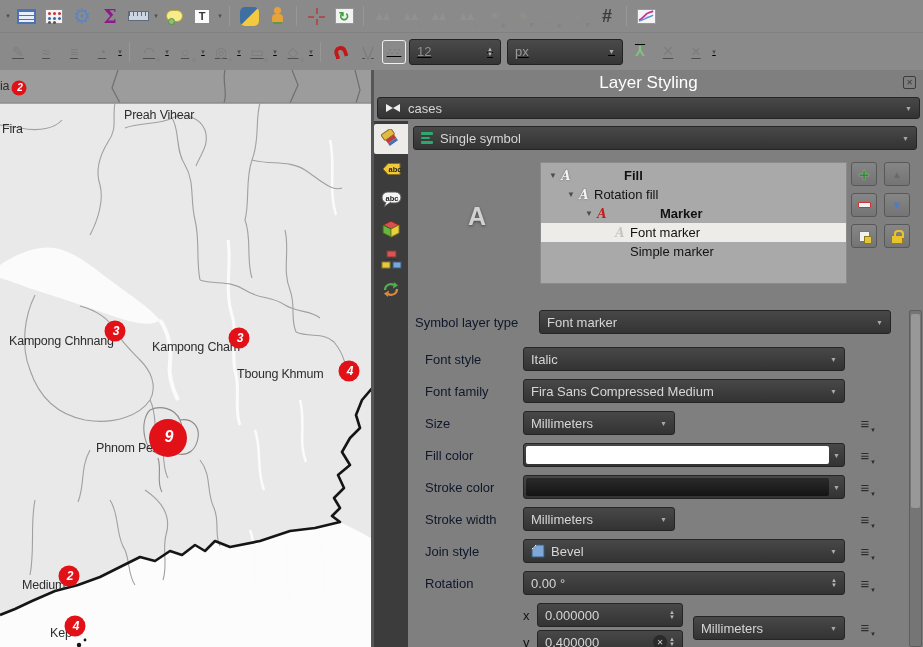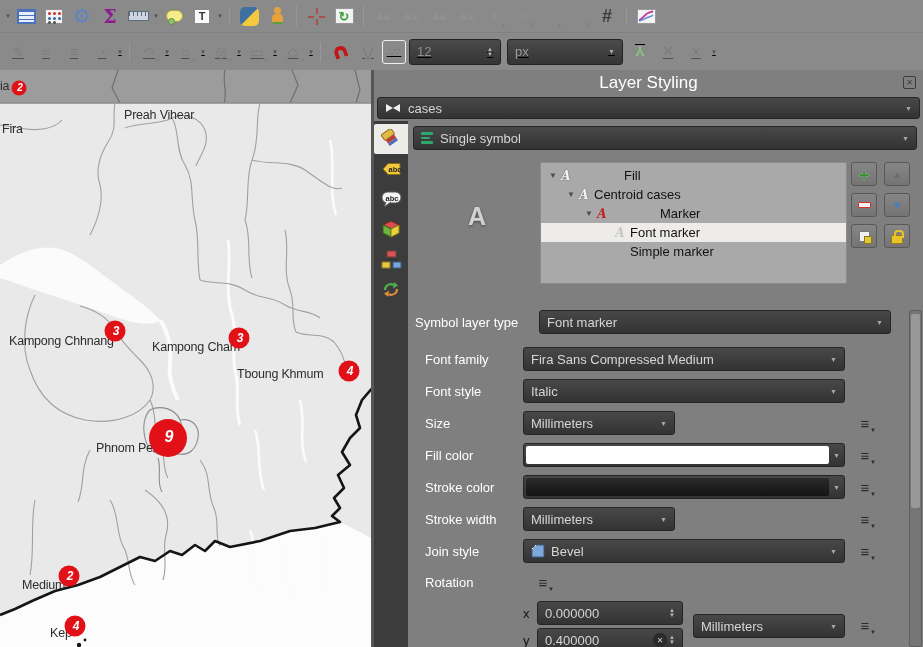--- a/index.html
+++ b/index.html
@@ -99,37 +99,37 @@
      text-shadow:0 1px 3px rgba(0,0,0,.45); }
   .tree { position:absolute; left:127px; top:2px; width:307px; height:122px; background:#a9a9a9;
      border:1px solid #8b8b8b; padding-top:3px; font-size:13px; color:#111; }
   .trow { height:19px; display:flex; align-items:center; }
   .trow.sel { background:#edece9; }
   .texp { font-size:8px; color:#4d4d4d; width:12px; text-align:center; }
   .ticon { width:14px; text-align:center; font-family:"DejaVu Serif",serif; font-style:italic; font-weight:bold; font-size:12px; margin-right:3px; }
   .ticon.white { color:#f4f4f4; text-shadow:0 0 2px #666; }
   .ticon.red { color:#c21f1f; }
   .ticon.faint { color:#c6c6c6; }
-  .tbold { font-weight:normal;padding-left:48px; }
+  .tbold { font-weight:bold;padding-left:48px; }
 
   .tree-btns { position:absolute; right:7px; top:2px; display:grid; grid-template-columns:26px 26px; grid-auto-rows:24px; gap:7px; }
   .sbtn { background:linear-gradient(#868686,#747474); border:1px solid #585858; border-radius:3px;
      display:flex; align-items:center; justify-content:center; }
   .plus { color:#2f8f2f; font-size:17px; font-weight:bold; line-height:1; text-shadow:0 0 1px #fff; }
   .minusbar { width:13px; height:6px; background:#f3f3f3; border:1.5px solid #cf3030; border-radius:1px; }
   .tri-up { font-size:10px; color:#6a6a6a; }
   .tri-down { font-size:11px; color:#4a7dc4; }
   .dup { width:11px; height:11px; background:#f0f0f0; border:1px solid #777; position:relative; }
   .dup::after { content:""; position:absolute; right:-3px; bottom:-3px; width:6px; height:6px; background:#e4c43a; border:1px solid #8a7a1a; }
   .lock { width:12px; height:9px; background:#e8c32a; border:1px solid #9a7d12; border-radius:1px; position:relative; margin-top:6px; }
   .lock::before { content:""; position:absolute; top:-6px; left:2px; width:6px; height:6px; border:2px solid #e8c32a; border-bottom:none; border-radius:4px 4px 0 0; }
 
   .props { margin-top:18px; }
   .prop-row { display:flex; align-items:center; margin-bottom:8px; }
-  .prop-label { flex:0 0 110px; padding-left:12px; font-size:13px; color:#ffffff; }
+  .prop-label { flex:0 0 110px; padding-left:12px; font-size:13px; color:#0f172a; }
   .prop-mid { flex:0 0 322px; display:flex; gap:10px; }
   .prop-mid .grow { flex:1; }
   .unit { flex:0 0 152px; }
   .ovr-btn { width:22px; height:22px; margin-left:9px; position:relative; display:flex; align-items:center; justify-content:center; color:#2d2d2d; font-size:15px; }
   .ovr-btn .ovr-caret { position:absolute; right:0; bottom:1px; font-size:6px; color:#2d2d2d; }
 
   .slt-row .prop-label { flex:0 0 126px; padding-left:2px; }
   .slt-row .prop-mid { flex:1; margin-right:26px; }
   .slt-row { margin-bottom:13px; }
 
@@ -478,21 +478,21 @@
           <span class="sym-preview">A</span>
           <div class="tree">
             <div class="trow" style="padding-left:6px">
               <span class="texp">▼</span>
               <span class="ticon white">A</span>
               <span class="tbold">Fill</span>
             </div>
             <div class="trow" style="padding-left:24px">
               <span class="texp">▼</span>
               <span class="ticon white">A</span>
-              <span>Centroid cases</span>
+              <span>Rotation fill</span>
             </div>
             <div class="trow" style="padding-left:42px">
               <span class="texp">▼</span>
               <span class="ticon red">A</span>
               <span class="tbold">Marker</span>
             </div>
             <div class="trow sel" style="padding-left:60px">
               <span class="ticon faint" style="margin-left:12px">A</span>
               <span>Font marker</span>
             </div>
@@ -528,34 +528,34 @@
             <div class="prop-label">Symbol layer type</div>
             <div class="prop-mid">
               <div class="combo grow">
                 <span>Font marker</span>
                 <span class="carrow">▼</span>
               </div>
             </div>
           </div>
 
           <div class="prop-row">
+            <div class="prop-label">Font style</div>
+            <div class="prop-mid">
+              <div class="combo grow">
+                <span>Italic</span>
+                <span class="carrow">▼</span>
+              </div>
+            </div>
+          </div>
+
+          <div class="prop-row">
             <div class="prop-label">Font family</div>
             <div class="prop-mid">
               <div class="combo grow">
                 <span>Fira Sans Compressed Medium</span>
-                <span class="carrow">▼</span>
-              </div>
-            </div>
-          </div>
-
-          <div class="prop-row">
-            <div class="prop-label">Font style</div>
-            <div class="prop-mid">
-              <div class="combo grow">
-                <span>Italic</span>
                 <span class="carrow">▼</span>
               </div>
             </div>
           </div>
 
           <div class="prop-row">
             <div class="prop-label">Size</div>
             <div class="prop-mid">
               <div class="combo unit">
                 <span>Millimeters</span>
@@ -610,20 +610,26 @@
                   </span>
                 <span>Bevel</span>
                 <span class="carrow">▼</span>
               </div>
             </div>
             <div class="ovr-btn">≡<span class="ovr-caret">▼</span></div>
           </div>
 
           <div class="prop-row">
             <div class="prop-label">Rotation</div>
+            <div class="prop-mid">
+              <div class="spinbox grow">
+                <span>0.00 °</span>
+                <span class="arrows">▲<br>▼</span>
+              </div>
+            </div>
             <div class="ovr-btn">≡<span class="ovr-caret">▼</span></div>
           </div>
 
           <div class="prop-row offset-row">
             <div class="prop-label">Offset</div>
             <div class="offset-spins">
               <div class="offset-line">
                 <span class="axis">x</span>
                 <div class="spinbox">
                   <span>0.000000</span>

